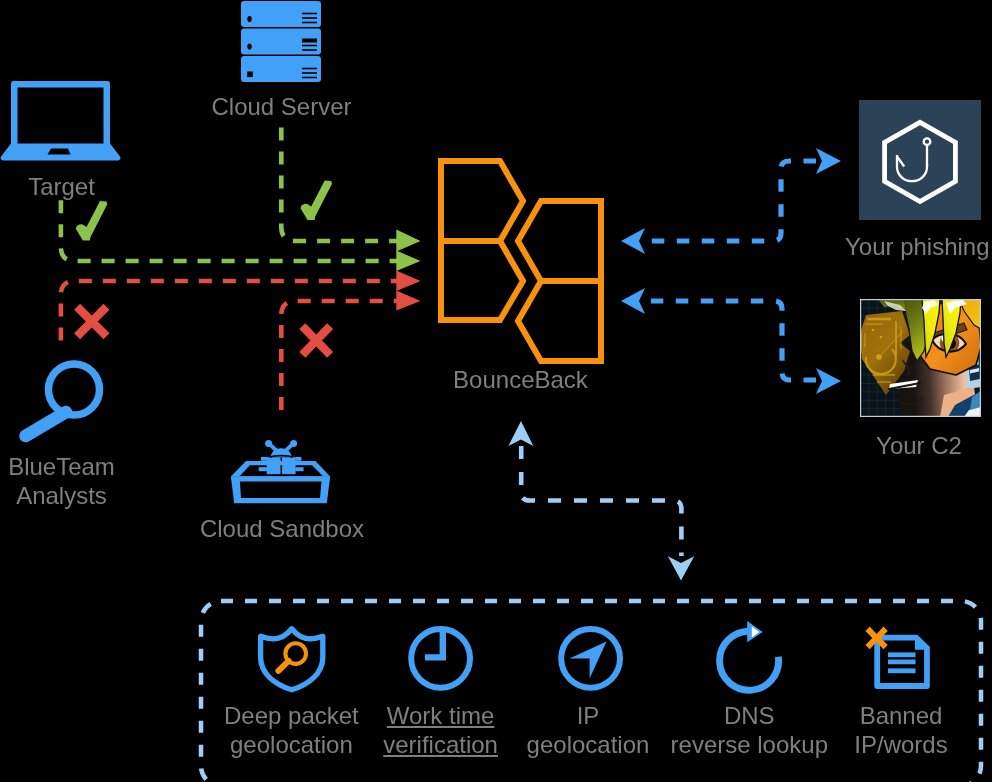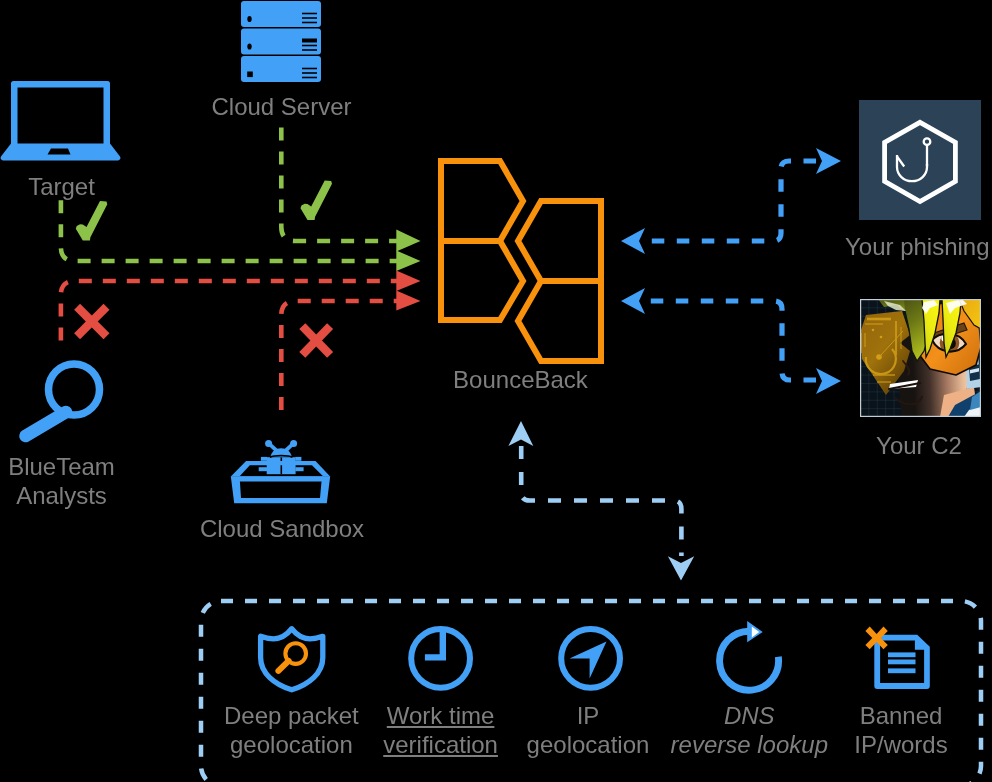--- a/index.html
+++ b/index.html
@@ -315,18 +315,18 @@
            L25.8,23 L21.5,27.3 L14.6,20.1 L7.7,27.3 L3.4,23
            L10.3,16 L3.4,9 Z"></path>
 </svg>
 
 <div class="lbl" style="left:191.4px;top:702px;width:200px;">Deep packet
 geolocation</div>
 <div class="lbl" style="left:340.6px;top:702px;width:200px;text-decoration:underline;">Work time
 verification</div>
 <div class="lbl" style="left:488px;top:702px;width:200px;">IP
 geolocation</div>
-<div class="lbl" style="left:649.3px;top:702px;width:200px;font-style:italic;">DNS
+<div class="lbl" style="left:649.3px;top:702px;width:200px;">DNS
 reverse lookup</div>
 <div class="lbl" style="left:801px;top:702px;width:200px;">Banned
 IP/words</div>
 
 </div>
 
 </body></html>

